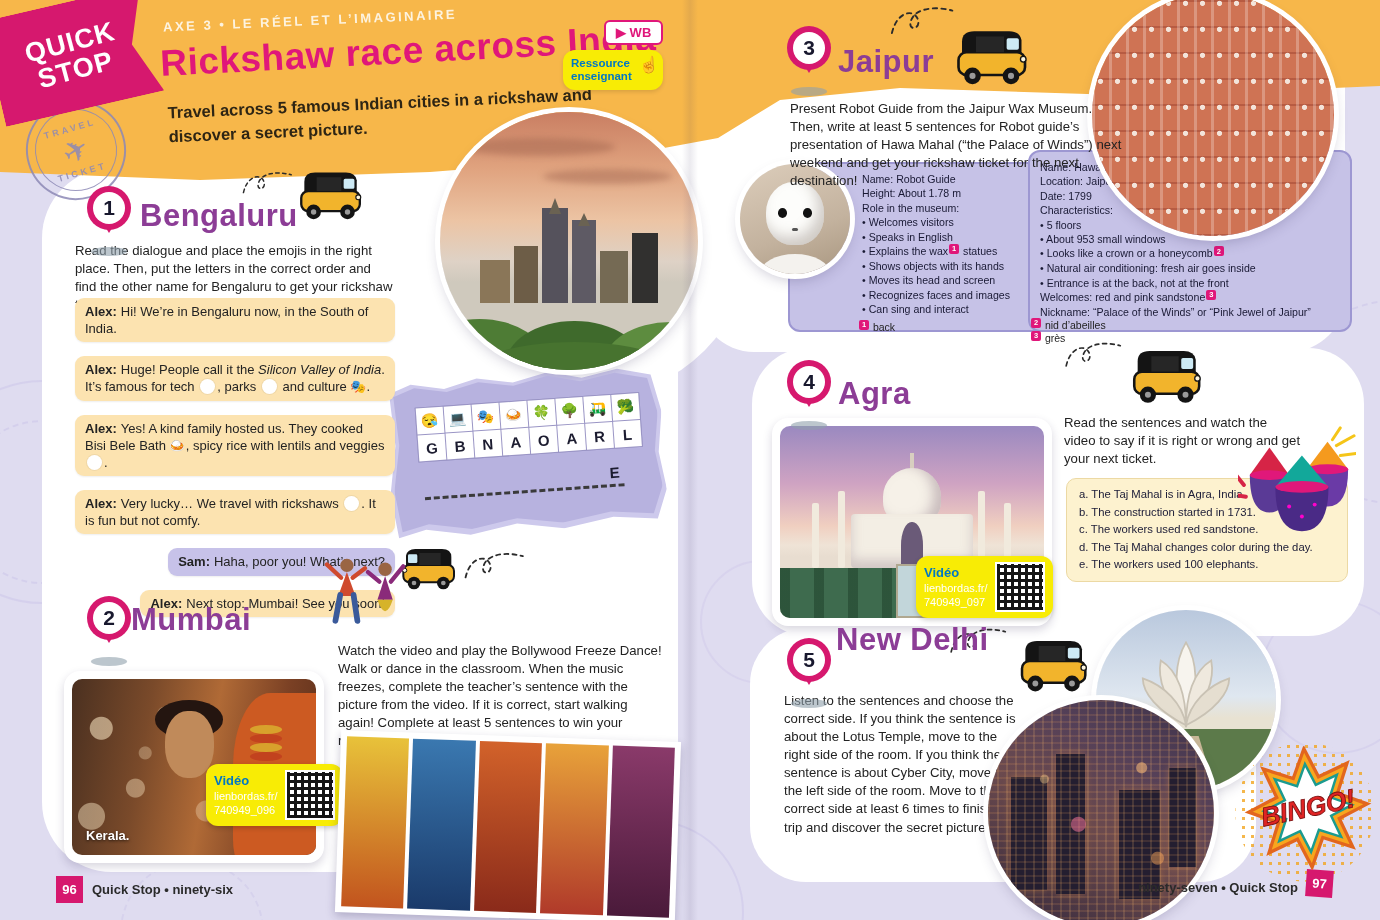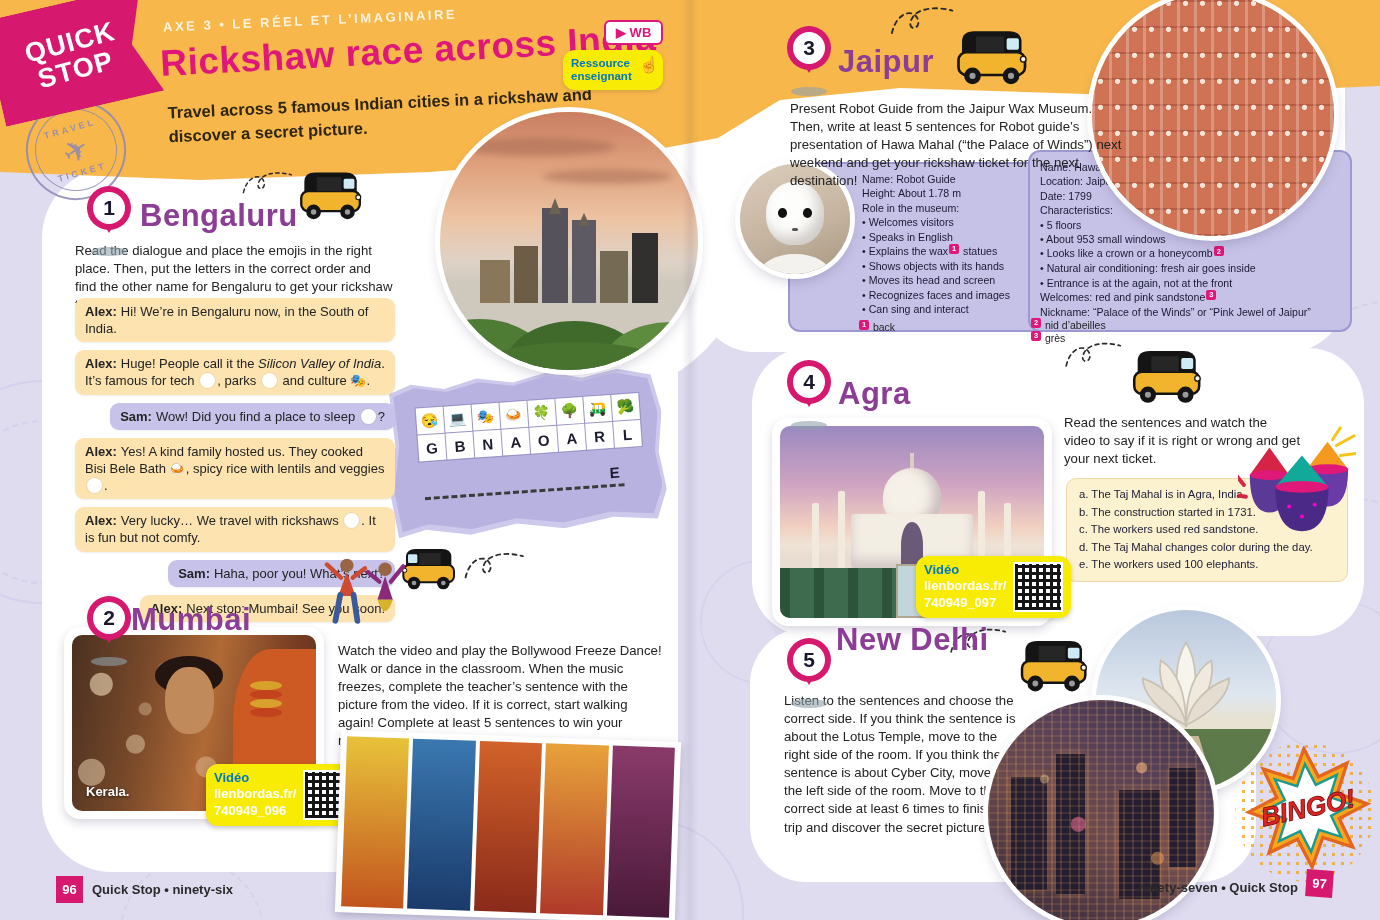--- a/index.html
+++ b/index.html
@@ -49,21 +49,21 @@
   .sg-n{font-weight:inherit}
   .sg-b{font-weight:400}
   .sg-i{font-style:italic}
   .sg-m{display:inline-flex;align-items:center;justify-content:center;background:#e0177a;color:#fff;
     font-size:7.5px;font-weight:700;width:10px;height:10px;border-radius:2px;vertical-align:4px;
     margin:0 1px;line-height:1;font-style:normal}
   .sg-o{display:inline-block;width:15px;height:15px;background:#fff;border-radius:50%;
     vertical-align:-3px;box-shadow:0 0 0 1px rgba(0,0,0,.05);margin:0 2px}
   
   .dlg{position:absolute;left:75px;top:298px;width:320px;z-index:4}
-  .drow{display:flex;margin-bottom:8px}
+  .drow{display:flex;margin-bottom:14px}
   .drow.r{justify-content:flex-end}
   .bub{border-radius:9px;padding:5px 10px;font-size:13px;line-height:1.32;max-width:100%;
     box-shadow:0 1px 2px rgba(0,0,0,.07)}
   .bub.alex{background:#fce3b0}
   .bub.sam{background:#c7c2e9}
   .spk{font-weight:700;margin-right:4px}
   
   .paper-sh{position:absolute;left:388px;top:372px;width:276px;height:162px;background:#cdc9ec;
     transform:rotate(-4deg);clip-path:polygon(2% 8%,10% 3%,22% 7%,34% 2%,47% 6%,60% 1%,72% 6%,85% 2%,97% 7%,100% 30%,98% 55%,100% 78%,96% 96%,80% 93%,62% 98%,45% 93%,28% 98%,12% 93%,2% 97%,0 70%,3% 40%);z-index:3}
   .paper{position:absolute;left:392px;top:376px;width:268px;height:152px;background:#b7b2df;
@@ -78,21 +78,21 @@
   .pcirc{position:absolute;border-radius:50%;overflow:hidden;
     box-shadow:0 0 0 5px #fff,0 6px 14px rgba(40,30,80,.25)}
   .card{position:absolute;background:#fff;border-radius:16px;box-shadow:0 4px 10px rgba(40,30,80,.18)}
   .card .photo{position:absolute;inset:8px;border-radius:10px;overflow:hidden}
   .caption{position:absolute;left:14px;bottom:12px;color:#fff;font-weight:700;font-size:13px;
     text-shadow:0 1px 3px rgba(0,0,0,.7);z-index:2}
   
   .vtag{position:absolute;background:#f8ec05;border-radius:12px;display:flex;gap:7px;padding:6px 8px;
     align-items:center;box-shadow:0 2px 5px rgba(0,0,0,.2);z-index:6;cursor:pointer}
   .vt1{color:#0077c4;font-weight:800;font-size:13px;line-height:1.2}
-  .vt2{color:#fff;font-weight:700;font-size:13px;line-height:1.3}
+  .vt2{color:#fff;font-weight:400;font-size:11px;line-height:1.3}
   .qr{width:46px;height:46px;background:#fff;padding:2px;flex:none}
   .qr i{display:block;width:100%;height:100%;
     background-image:repeating-linear-gradient(90deg,#151515 0 3px,transparent 3px 7px),
                      repeating-linear-gradient(0deg,#151515 0 3px,#fff 3px 7px)}
   
   .ipanel{position:absolute;background:#c6c2e7;border:2px solid #9d97d2;border-radius:12px;
     padding:8px 10px;font-size:10.6px;line-height:1.36;color:#191934;z-index:2}
   .ipanel .ln{display:block}
   .fnote{position:absolute;font-size:10.5px;color:#232323;z-index:3}
   .creambox{position:absolute;background:#fdf2cf;border:1px solid #ecd9a4;border-radius:10px;
@@ -267,23 +267,20 @@
   </svg>
 
 <div class="para" style="left:75px;top:242px;width:320px"><span class="sg-b">Read</span><span class="sg-n"> the dialogue and place the emojis in the right place. Then, put the letters in the correct order and </span><span class="sg-b">find</span><span class="sg-n"> the other name for Bengaluru to get your rickshaw ticket for the next city.</span></div>
 
 <div class="dlg">
   <div class="drow l">
       <div class="bub alex"><span class="spk">Alex:</span><span><span class="sg-n">Hi! We’re in Bengaluru now, in the South of India.</span></span></div>
     </div>
   <div class="drow l">
       <div class="bub alex"><span class="spk">Alex:</span><span><span class="sg-n">Huge! People call it the </span><span class="sg-i">Silicon Valley of India</span><span class="sg-n">. It’s famous for tech </span><span class="sg-o"></span><span class="sg-n">, parks </span><span class="sg-o"></span><span class="sg-n"> and culture 🎭.</span></span></div>
-    </div>
-  <div class="drow r">
-      <div class="bub sam"><span class="spk">Sam:</span><span><span class="sg-n">Wow! Did you find a place to sleep </span><span class="sg-o"></span><span class="sg-n">?</span></span></div>
     </div>
   <div class="drow l">
       <div class="bub alex"><span class="spk">Alex:</span><span><span class="sg-n">Yes! A kind family hosted us. They cooked Bisi Bele Bath 🍛, spicy rice with lentils and veggies </span><span class="sg-o"></span><span class="sg-n">.</span></span></div>
     </div>
   <div class="drow l">
       <div class="bub alex"><span class="spk">Alex:</span><span><span class="sg-n">Very lucky… We travel with rickshaws </span><span class="sg-o"></span><span class="sg-n">. It is fun but not comfy.</span></span></div>
     </div>
   <div class="drow r">
       <div class="bub sam"><span class="spk">Sam:</span><span><span class="sg-n">Haha, poor you! What’s next?</span></span></div>
     </div>
@@ -337,21 +334,21 @@
   <path d="M23,45 L18,72 M37,45 L41,72" stroke="#3a5a9a" stroke-width="6" stroke-linecap="round" fill="none"></path>
   <path d="M24,27 L9,13 M36,27 L49,17" stroke="#cf4a2e" stroke-width="4.5" stroke-linecap="round" fill="none"></path>
   <circle cx="70" cy="18" r="7" fill="#9a6544"></circle>
   <path d="M70,25 L62,50 L78,50 Z" fill="#8a2a7a"></path>
   <path d="M62,50 Q70,74 78,50 Z" fill="#d6b32a"></path>
   <path d="M64,31 L52,21 M76,31 L89,15" stroke="#8a2a7a" stroke-width="4.5" stroke-linecap="round" fill="none"></path>
 </svg>
 
 <div class="para" style="left:338px;top:642px;width:326px"><span class="sg-b">Watch</span><span class="sg-n"> the video and </span><span class="sg-b">play</span><span class="sg-n"> the Bollywood Freeze Dance! </span><span class="sg-b">Walk</span><span class="sg-n"> or </span><span class="sg-b">dance</span><span class="sg-n"> in the classroom. When the music freezes, complete the teacher’s sentence with the picture from the video. If it is correct, start walking again! </span><span class="sg-b">Complete</span><span class="sg-n"> at least 5 sentences to win your rickshaw ticket for the next city.</span></div>
 
-<div class="card" style="left:64px;top:627px;width:260px;height:192px;z-index:4">
+<div class="card" style="left:64px;top:671px;width:260px;height:192px;z-index:4">
   <div class="photo">
     <div class="mbase"></div>
     <div class="mbokeh"></div>
     <div class="mhair"></div>
     <div class="mface"></div>
     <div class="msari"></div>
     <div class="mbangle"></div>
     <div class="caption">Kerala.</div>
   </div>
 </div>
@@ -416,21 +413,21 @@
 
 <div class="ipanel" style="left:1028px;top:150px;width:300px;height:162px">
   <span class="ln"><span class="sg-b">Name:</span><span class="sg-n"> Hawa Mahal</span></span>
   <span class="ln"><span class="sg-b">Location:</span><span class="sg-n"> Jaipur, India</span></span>
   <span class="ln"><span class="sg-b">Date:</span><span class="sg-n"> 1799</span></span>
   <span class="ln"><span class="sg-b">Characteristics:</span></span>
   <span class="ln"><span class="sg-n">• 5 floors</span></span>
   <span class="ln"><span class="sg-n">• About 953 small windows</span></span>
   <span class="ln"><span class="sg-n">• Looks like a crown or a honeycomb</span><span class="sg-m">2</span></span>
   <span class="ln"><span class="sg-n">• Natural air conditioning: fresh air goes inside</span></span>
-  <span class="ln"><span class="sg-n">• Entrance is at the again, not at the front</span></span>
+  <span class="ln"><span class="sg-n">• Entrance is at the back, not at the front</span></span>
   <span class="ln"><span class="sg-b">Welcomes:</span><span class="sg-n"> red and pink sandstone</span><span class="sg-m">3</span></span>
   <span class="ln"><span class="sg-b">Nickname:</span><span class="sg-n"> “Palace of the Winds” or “Pink Jewel of Jaipur”</span></span>
 </div>
 <div class="pcirc" style="left:1092px;top:-6px;width:242px;height:242px;z-index:3">
   <div class="hawa-bg"></div>
 </div>
 <div class="fnote" style="left:1030px;top:318px"><span class="sg-m">2</span><span class="sg-n"> nid d’abeilles</span></div>
 <div class="fnote" style="left:1030px;top:331px"><span class="sg-m">3</span><span class="sg-n"> grès</span></div>
 
 <div class="pin" style="left:786px;top:360px">

